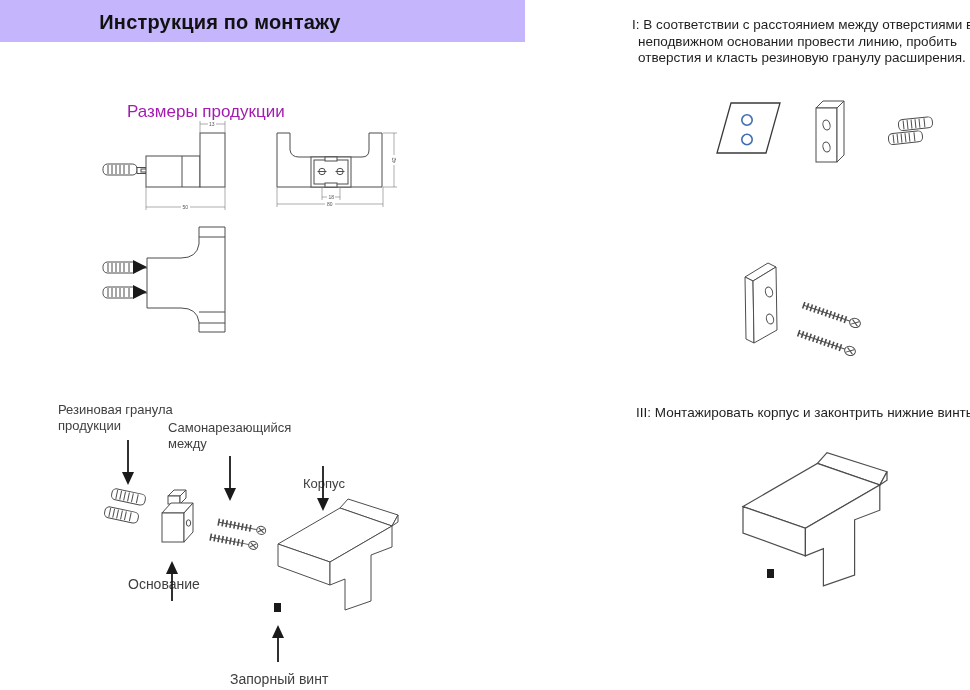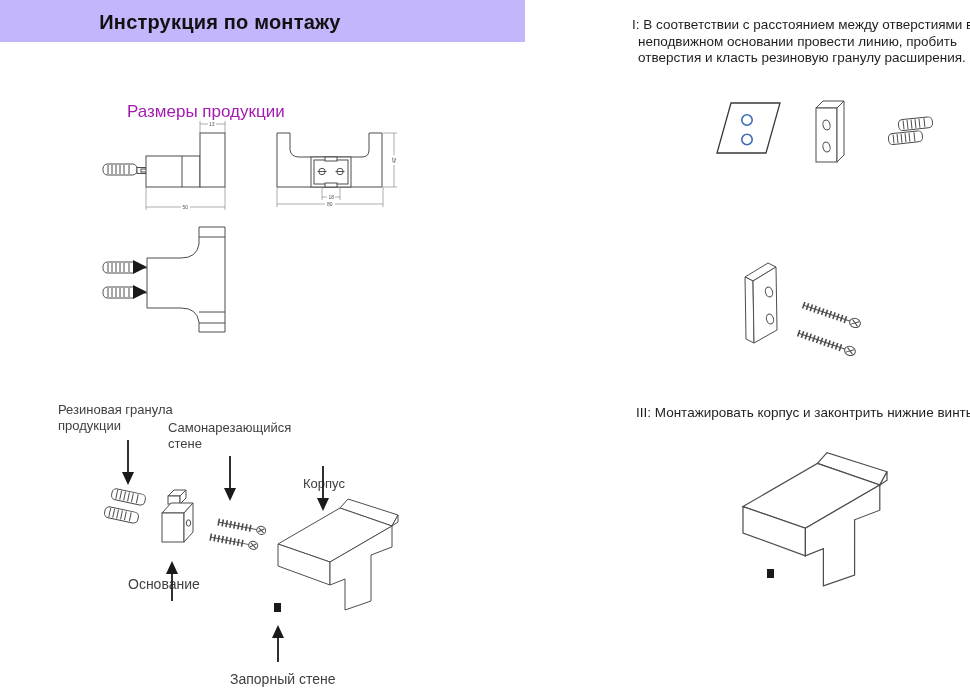--- a/index.html
+++ b/index.html
@@ -153,25 +153,25 @@
       </g>
     </g>
   </svg>
 
   <div class="lbl" style="left:58px;top:402px">
     <div>Резиновая гранула</div>
     <div>продукции</div>
   </div>
   <div class="lbl center" style="left:168px;top:420px;width:126px">
     <div>Самонарезающийся</div>
-    <div>стене</div>
+    <div>между</div>
   </div>
   <div class="lbl" style="left:303px;top:476px">Корпус</div>
   <div class="lbl" style="left:128px;top:576px;font-size:14px">Основание</div>
-  <div class="lbl" style="left:230px;top:671px;font-size:14px">Запорный стене</div>
+  <div class="lbl" style="left:230px;top:671px;font-size:14px">Запорный винт</div>
 
   <svg style="left:40px;top:438px" width="390" height="235" viewBox="0 0 390 235">
 
     <g>
       <line x1="88" y1="2" x2="88" y2="36" class="arrow"></line>
         <polygon points="82,34 94,34 88,47" class="ahead"></polygon>
     </g>
     <g>
       <line x1="190" y1="18" x2="190" y2="52" class="arrow"></line>
         <polygon points="184,50 196,50 190,63" class="ahead"></polygon>

